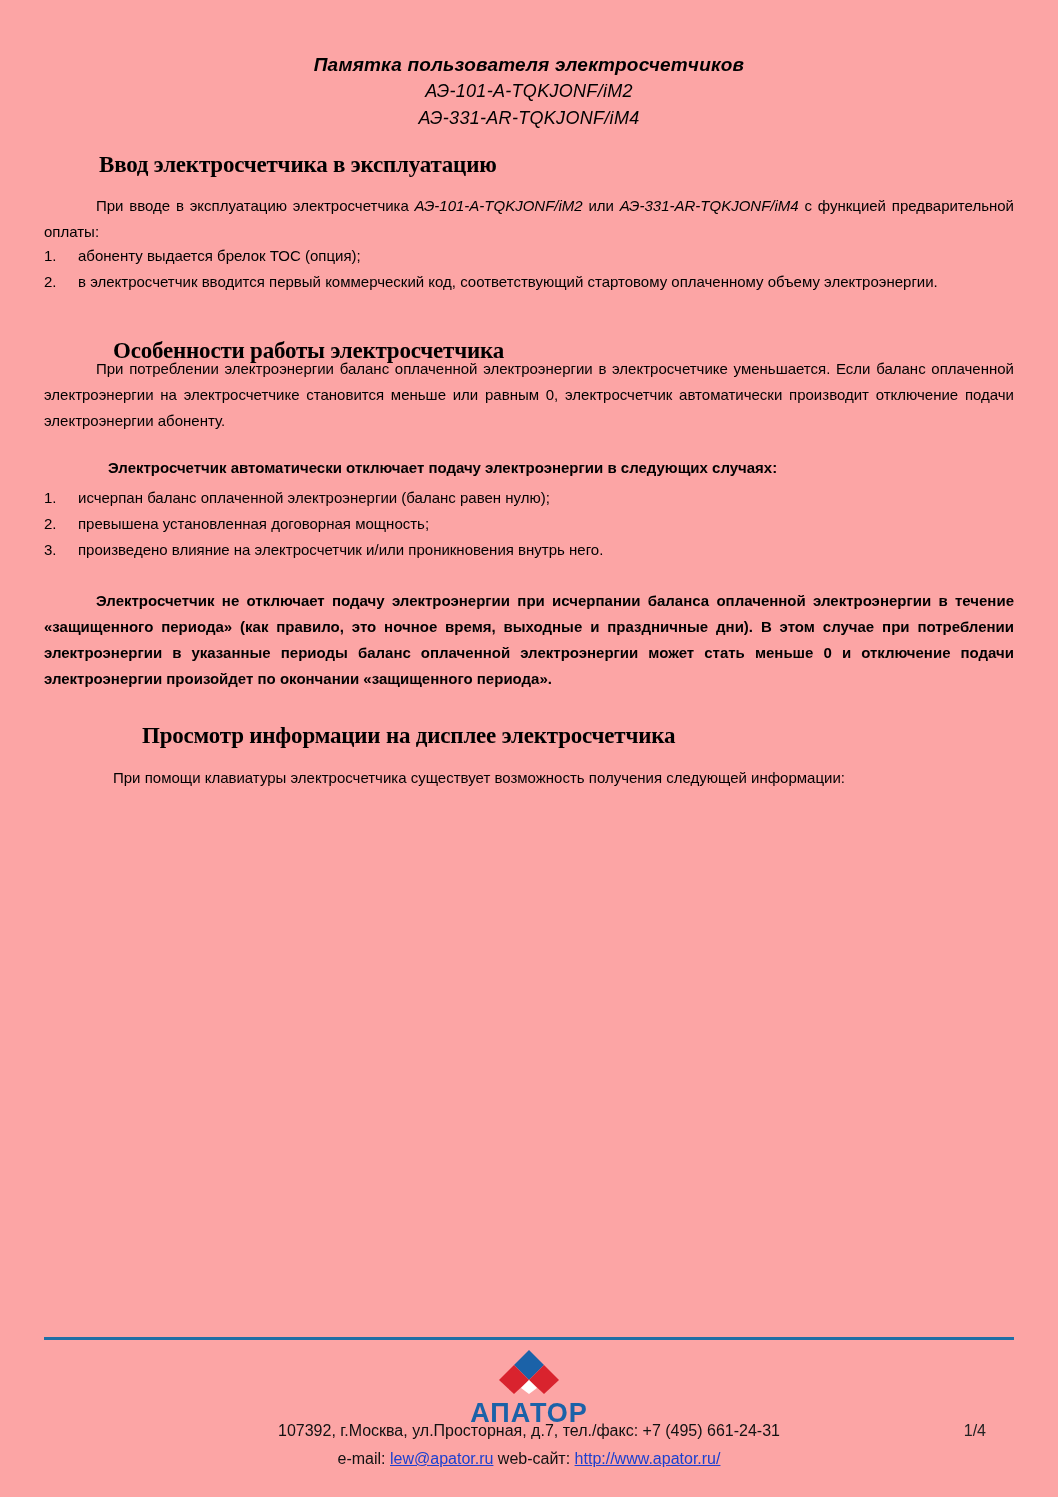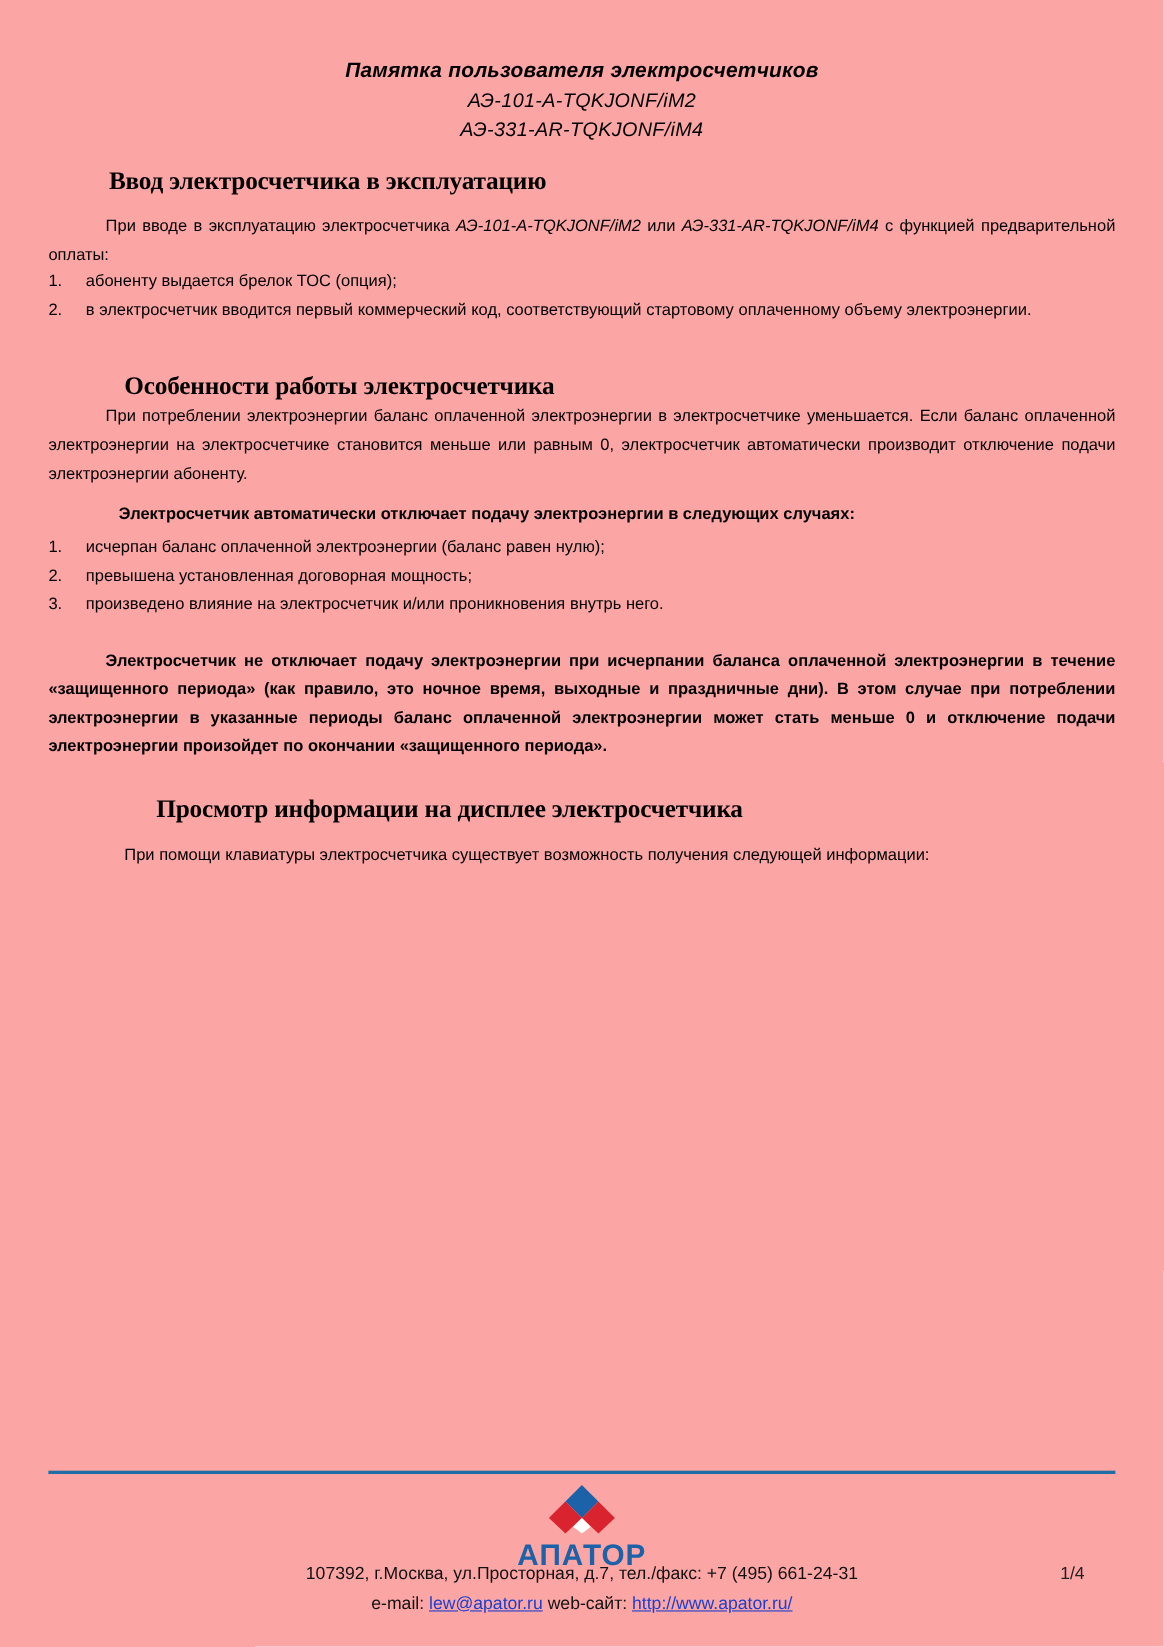--- a/index.html
+++ b/index.html
@@ -194,21 +194,21 @@
       <span class="txt">абоненту выдается брелок ТОС (опция);</span>
     </div>
     <div class="num-item">
       <span class="num">2.</span>
       <span class="txt">в электросчетчик вводится первый коммерческий код, соответствующий стартовому оплаченному объему электроэнергии.</span>
     </div>
   </div>
 
   <h2 class="section-heading" style="left:113px; top:338px;">Особенности работы электросчетчика</h2>
 
-  <div class="para indent" style="left:44px; top:366px; width:970px;">При потреблении электроэнергии баланс оплаченной электроэнергии в электросчетчике уменьшается. Если баланс оплаченной электроэнергии  на электросчетчике становится меньше или равным 0, электросчетчик автоматически производит отключение подачи электроэнергии абоненту.</div>
+  <div class="para indent" style="left:44px; top:356px; width:970px;">При потреблении электроэнергии баланс оплаченной электроэнергии в электросчетчике уменьшается. Если баланс оплаченной электроэнергии  на электросчетчике становится меньше или равным 0, электросчетчик автоматически производит отключение подачи электроэнергии абоненту.</div>
 
   <div class="sub-bold" style="left:70px; top:455px; width:944px;">Электросчетчик автоматически отключает подачу электроэнергии в следующих случаях:</div>
 
   <div class="num-list" style="left:44px; top:485px; width:970px;">
     <div class="num-item">
       <span class="num">1.</span>
       <span class="txt">исчерпан баланс оплаченной электроэнергии (баланс равен нулю);</span>
     </div>
     <div class="num-item">
       <span class="num">2.</span>

